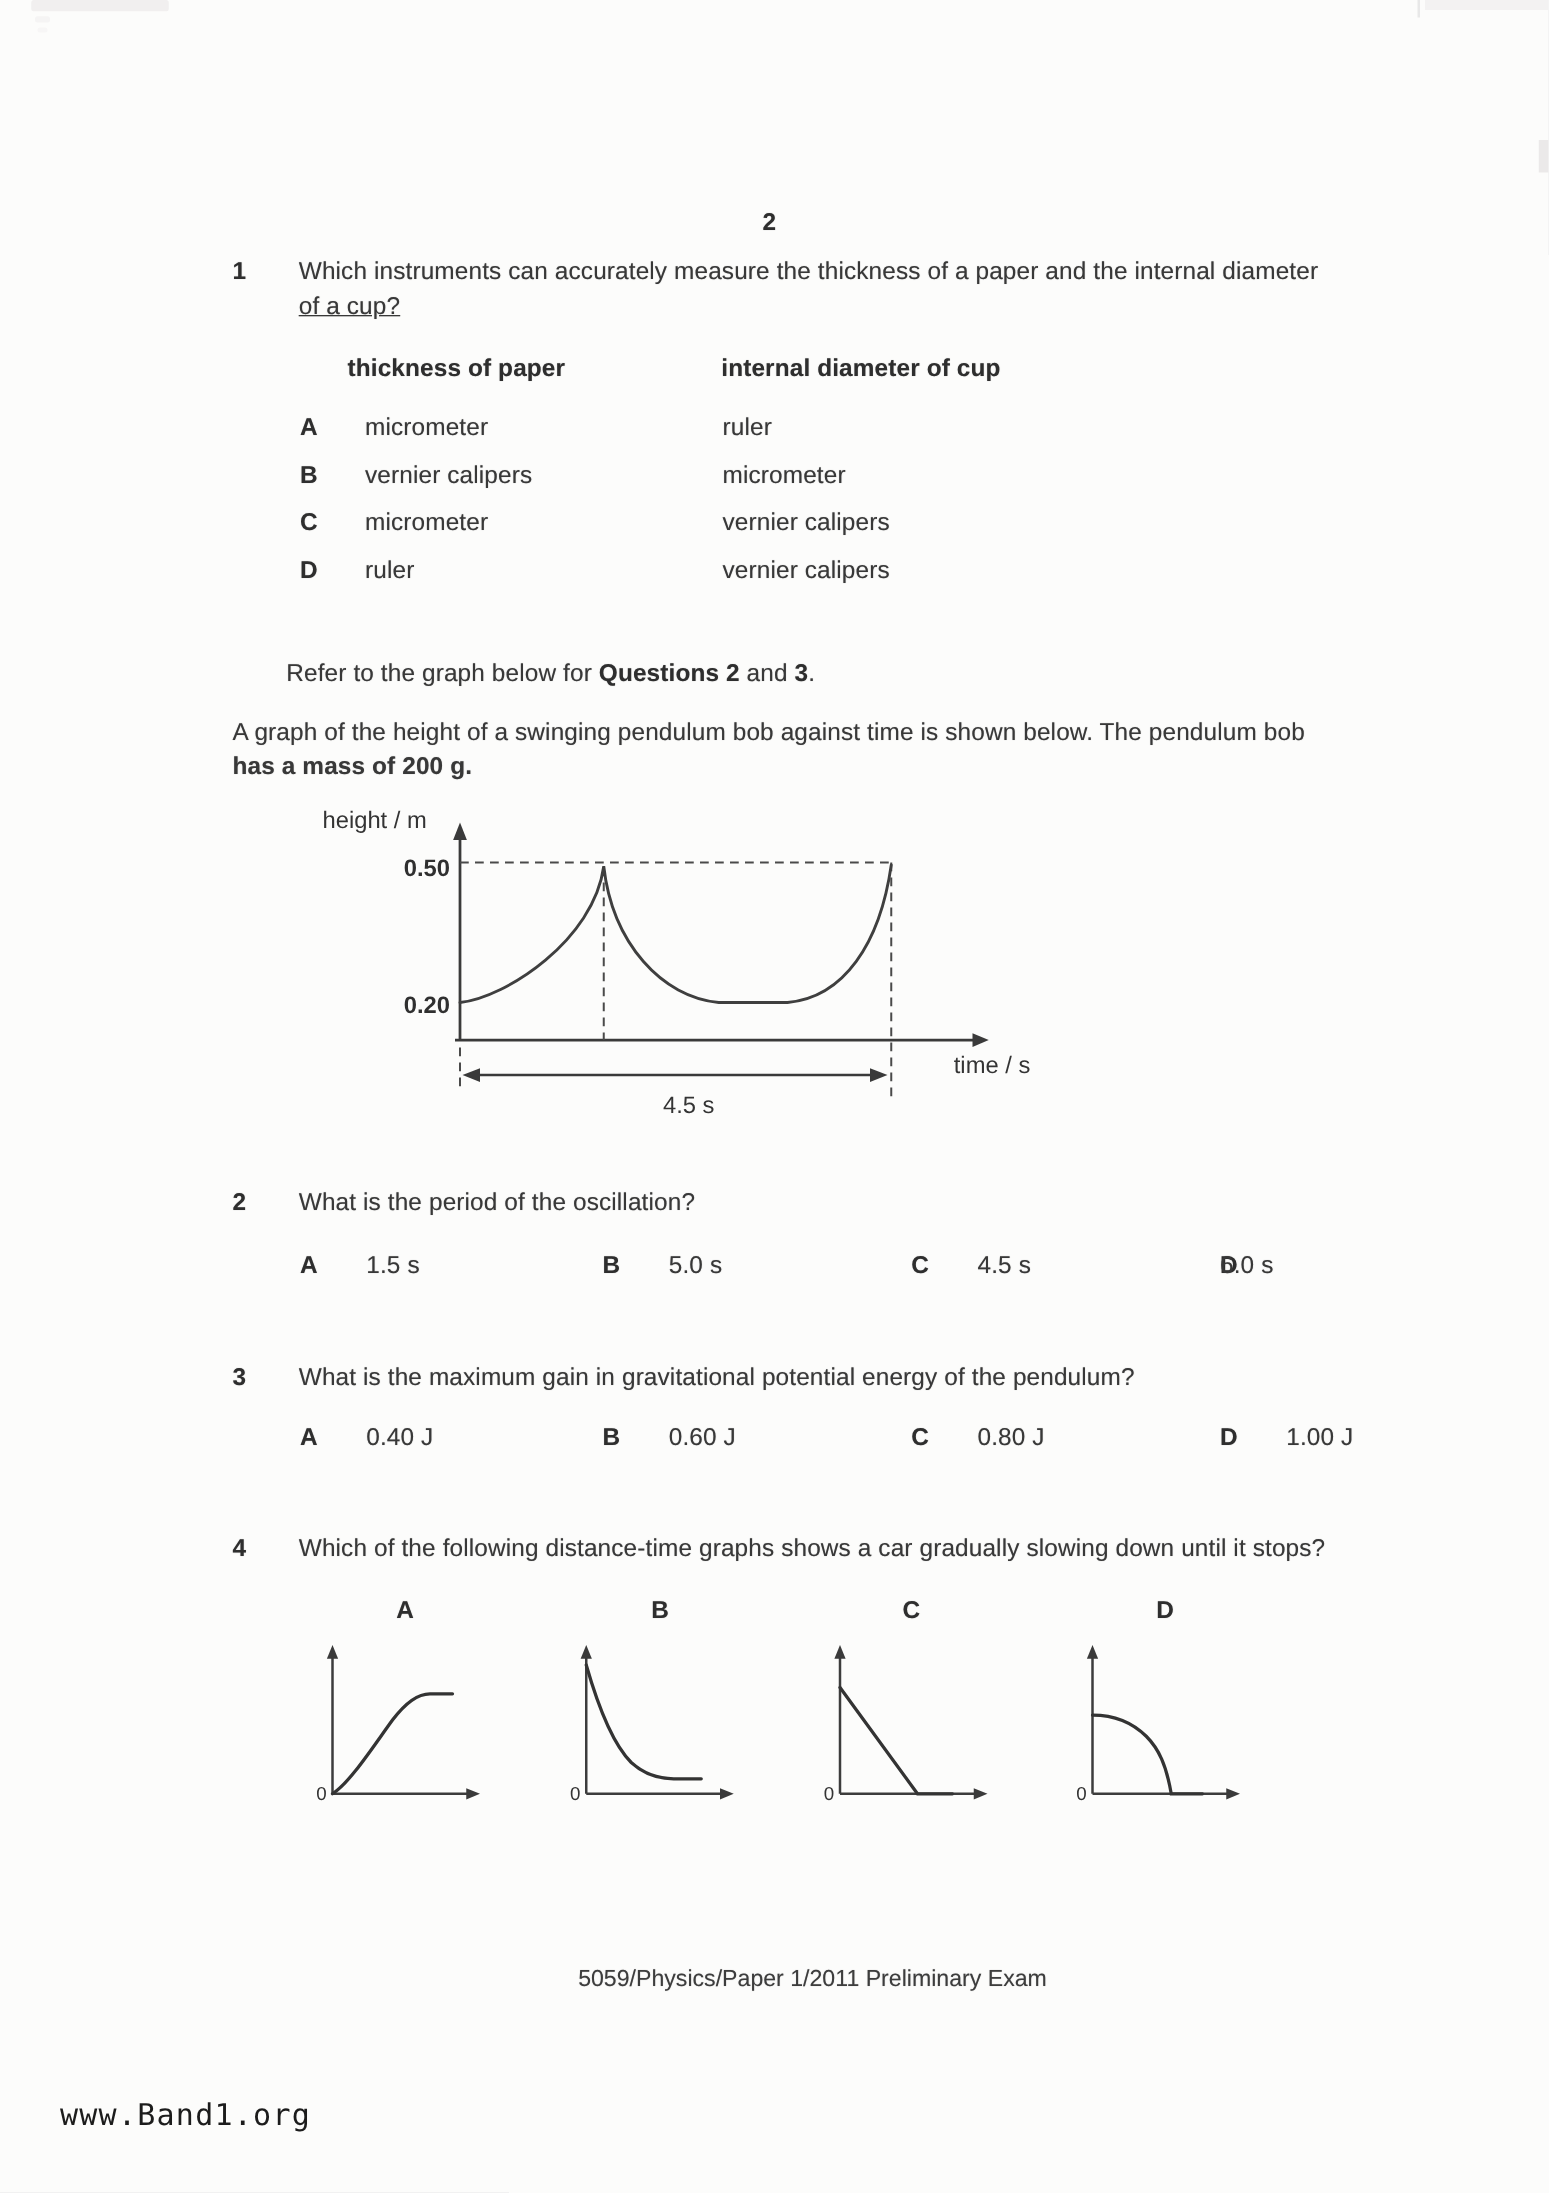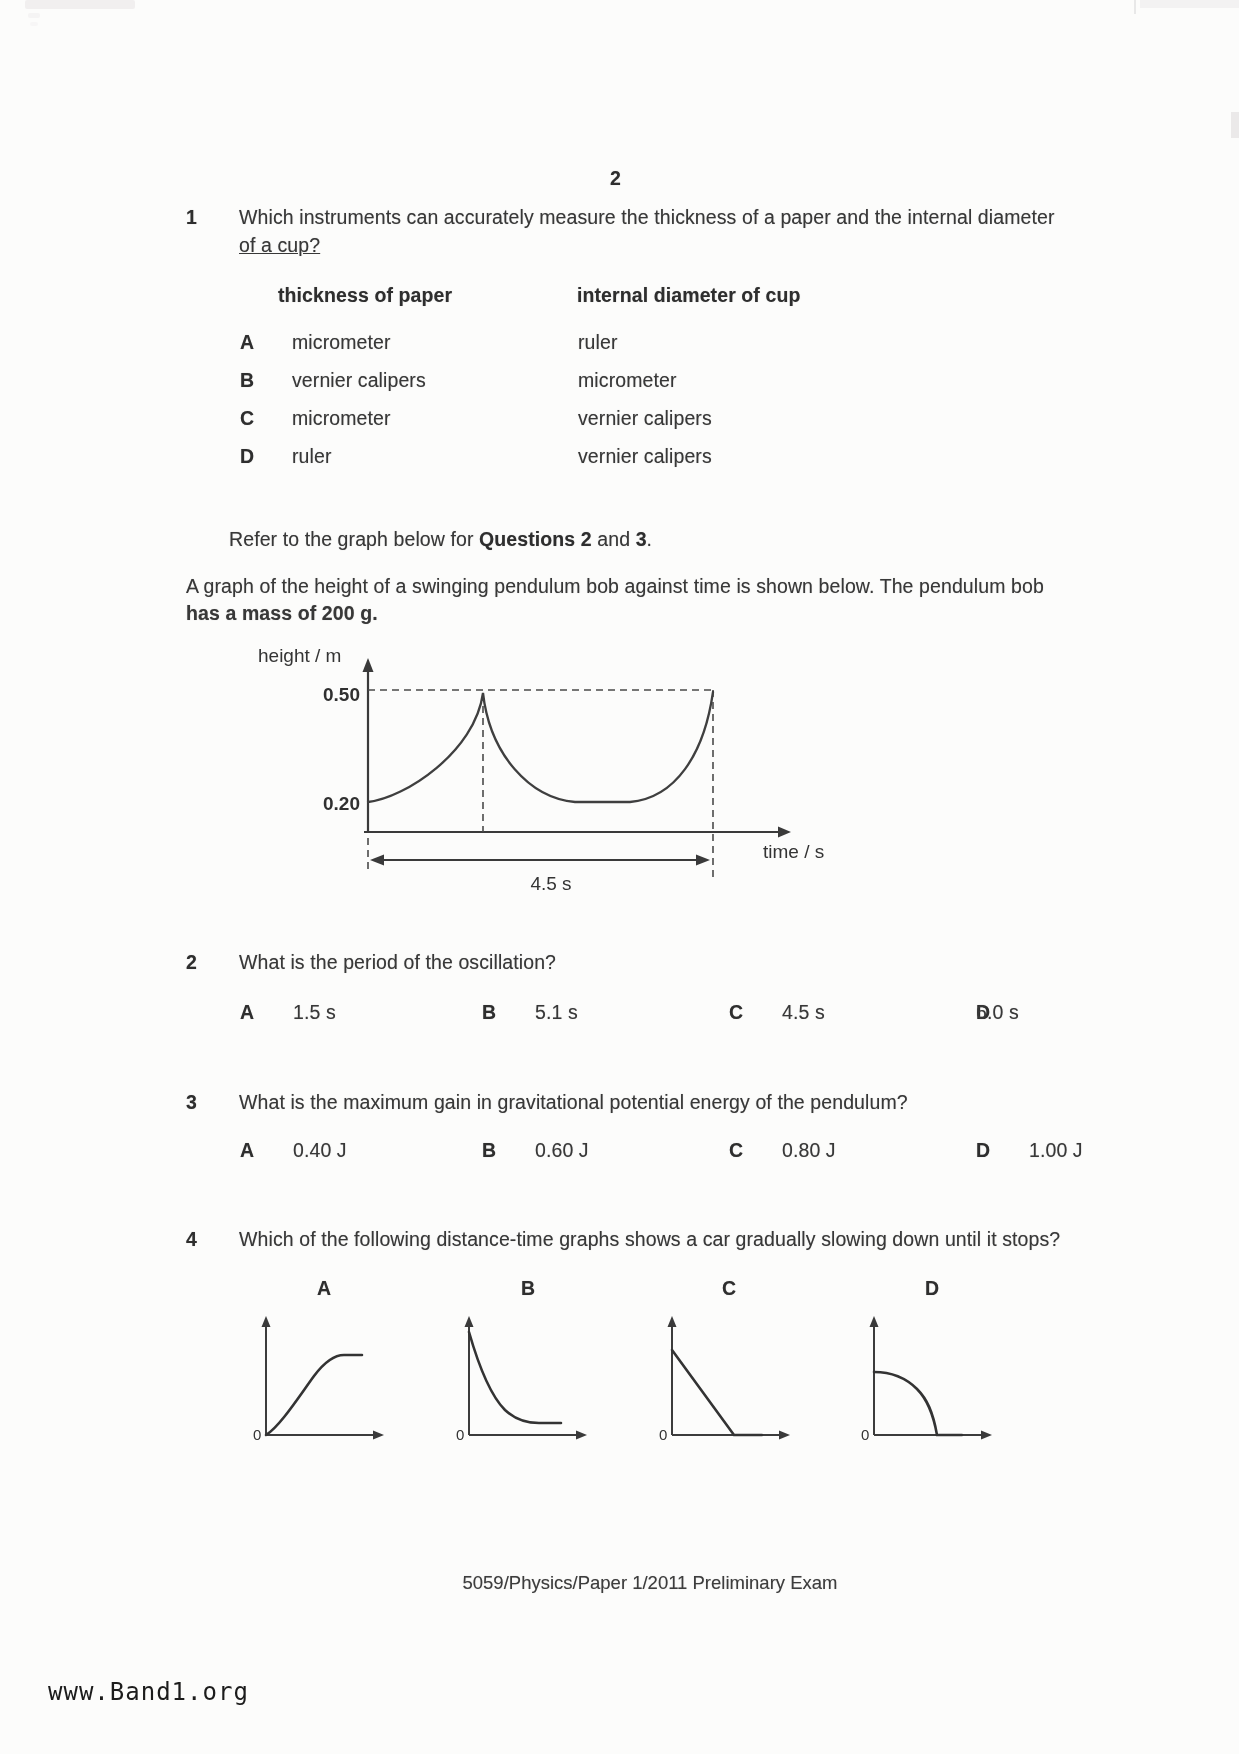--- a/index.html
+++ b/index.html
@@ -107,21 +107,21 @@
     <line class="axis" x1="146" y1="230" x2="474" y2="230" style="stroke-width:2;"></line>
     <path class="head" d="M140,230 L154,224.5 L154,235.5 Z"></path>
     <path class="head" d="M480,230 L466,224.5 L466,235.5 Z"></path>
   </svg>
 
   <div class="t qnum" style="left:186px;top:950px;">2</div>
   <div class="t" style="left:239px;top:950px;text-align:right;">What is the period of the oscillation?</div>
   <span class="t optletter" style="left:240px;top:1000px;">A</span>
   <span class="t" style="left:293px;top:1000px;">1.5 s</span>
   <span class="t optletter" style="left:482px;top:1000px;">B</span>
-  <span class="t" style="left:535px;top:1000px;">5.1 s</span>
+  <span class="t" style="left:535px;top:1000px;">5.0 s</span>
   <span class="t optletter" style="left:729px;top:1000px;">C</span>
   <span class="t" style="left:782px;top:1000px;">4.5 s</span>
   <span class="t optletter" style="left:976px;top:1000px;">D</span>
   <span class="t" style="left:976px;top:1000px;">6.0 s</span>
 
   <div class="t qnum" style="left:186px;top:1090px;">3</div>
   <div class="t" style="left:239px;top:1090px;">What is the maximum gain in gravitational potential energy of the pendulum?</div>
   <span class="t optletter" style="left:240px;top:1138px;">A</span>
   <span class="t" style="left:293px;top:1138px;">0.40 J</span>
   <span class="t optletter" style="left:482px;top:1138px;">B</span>

